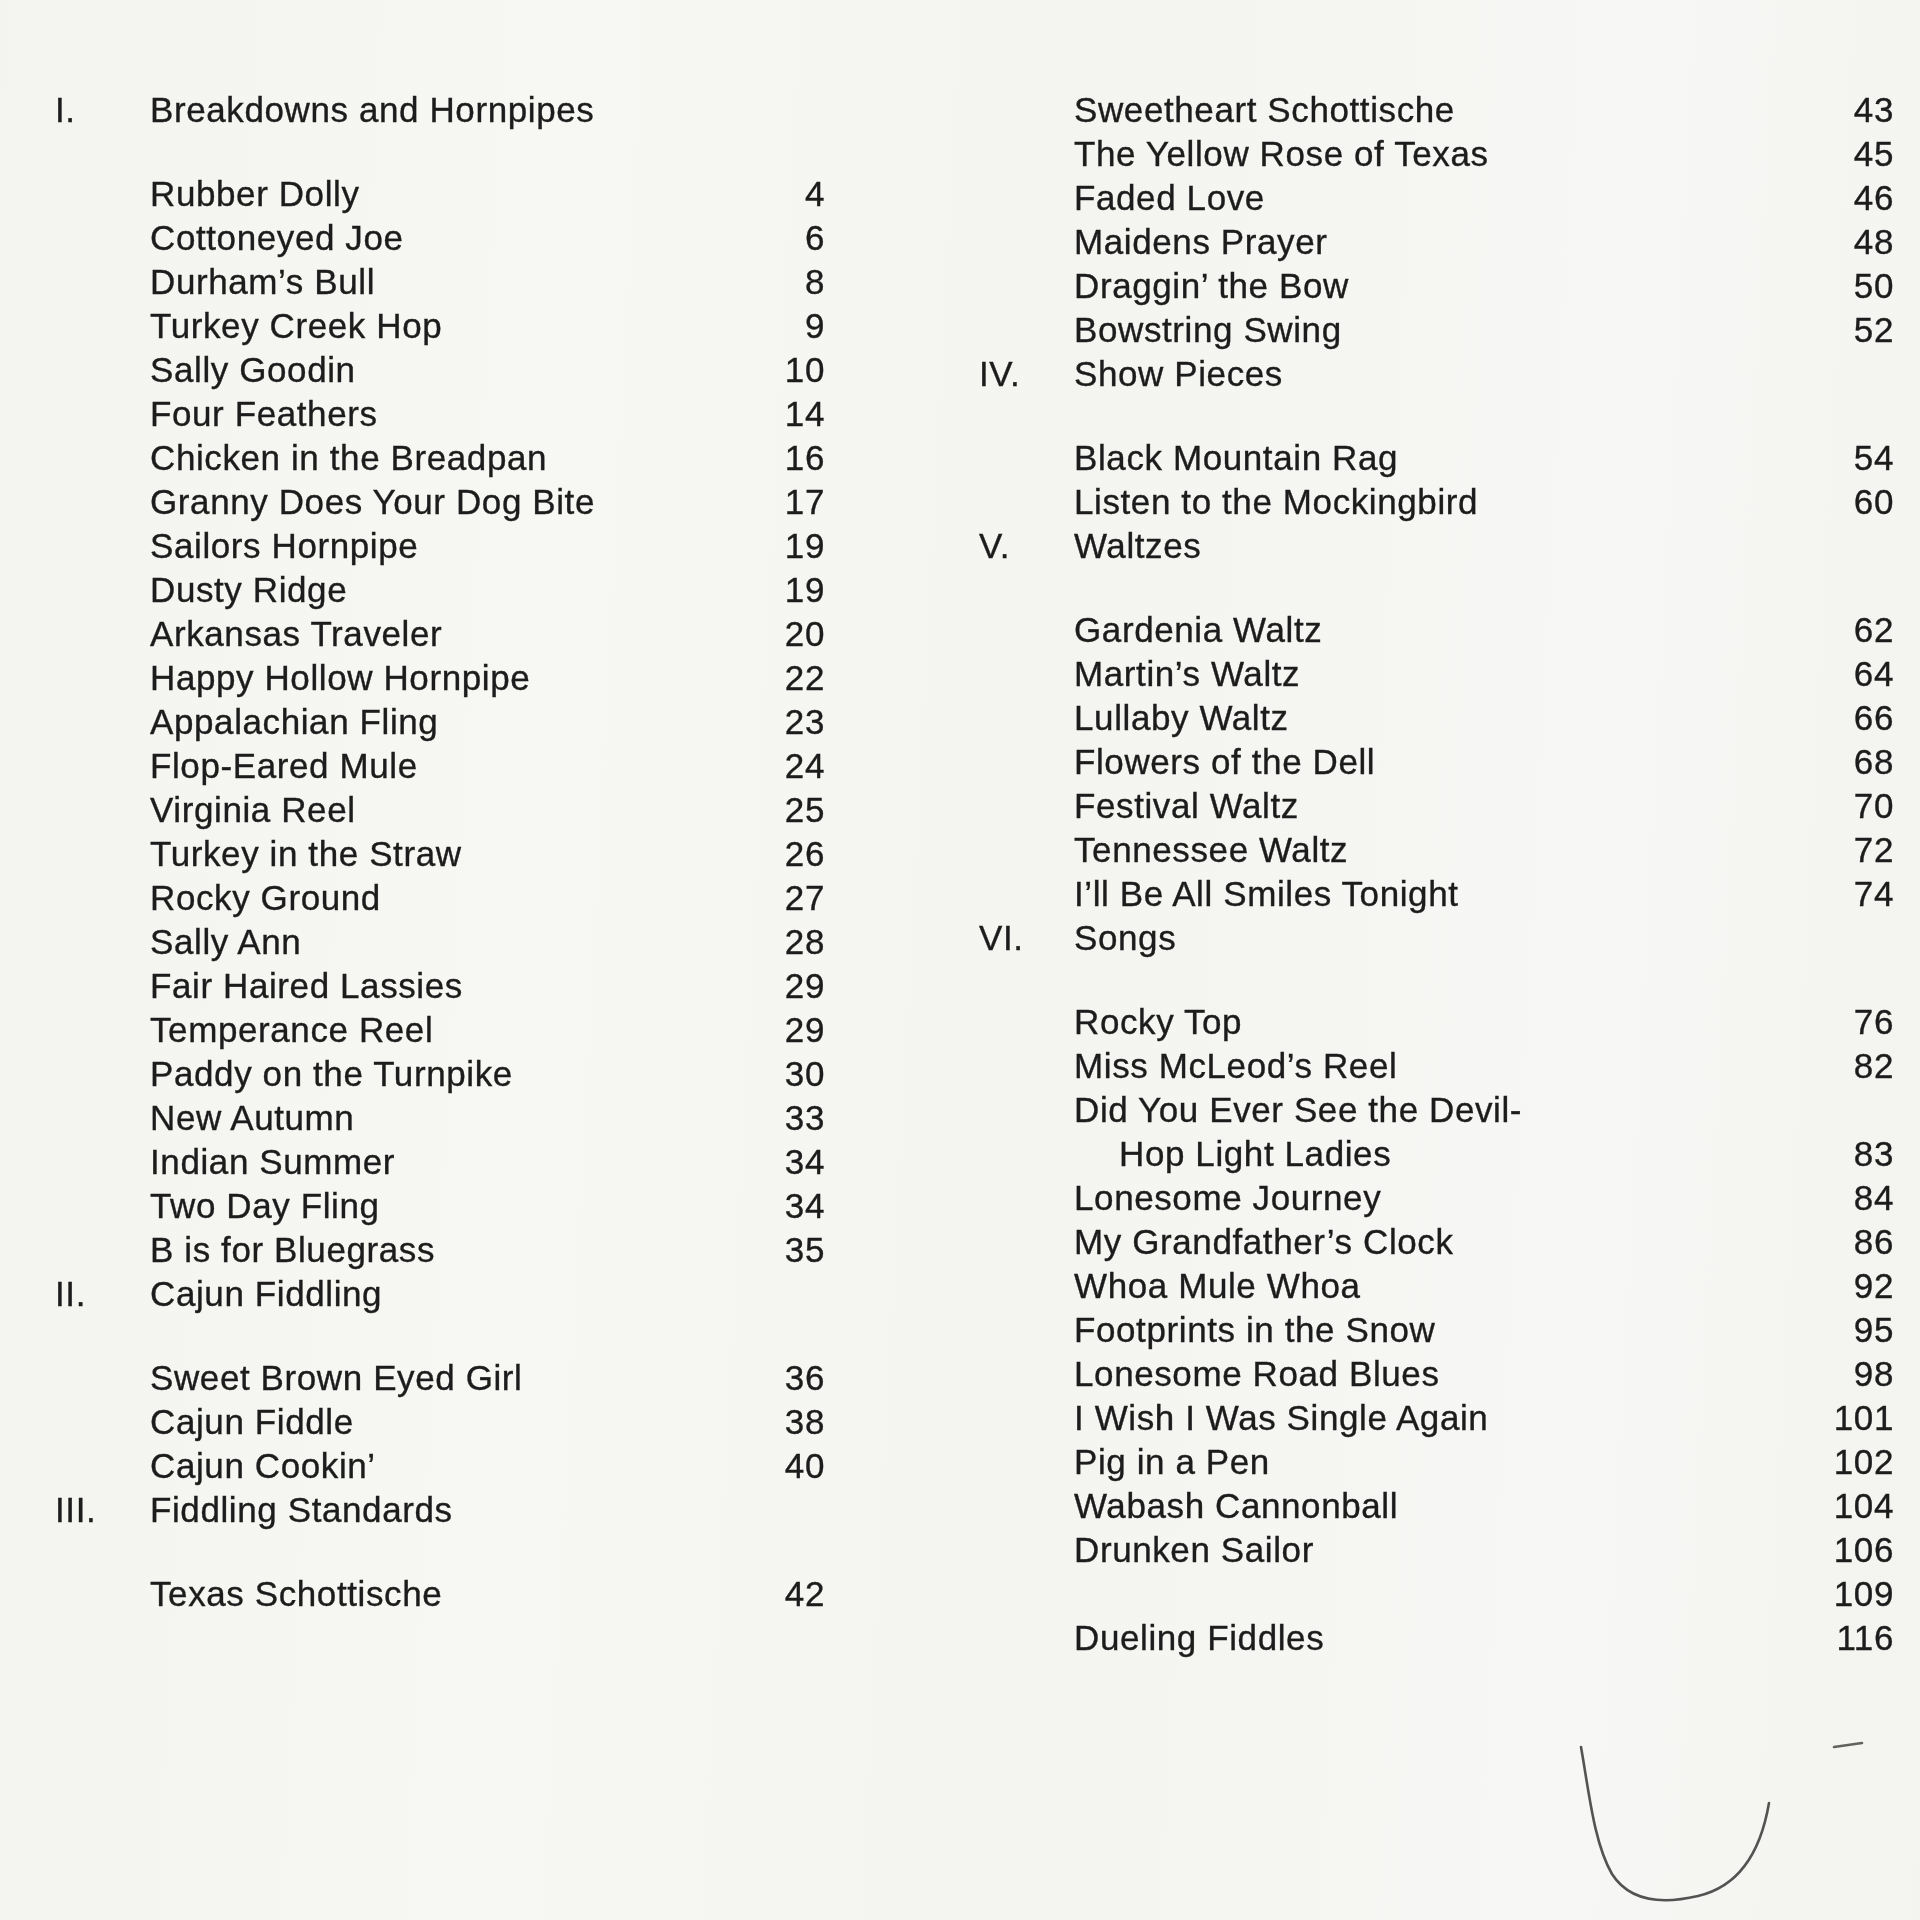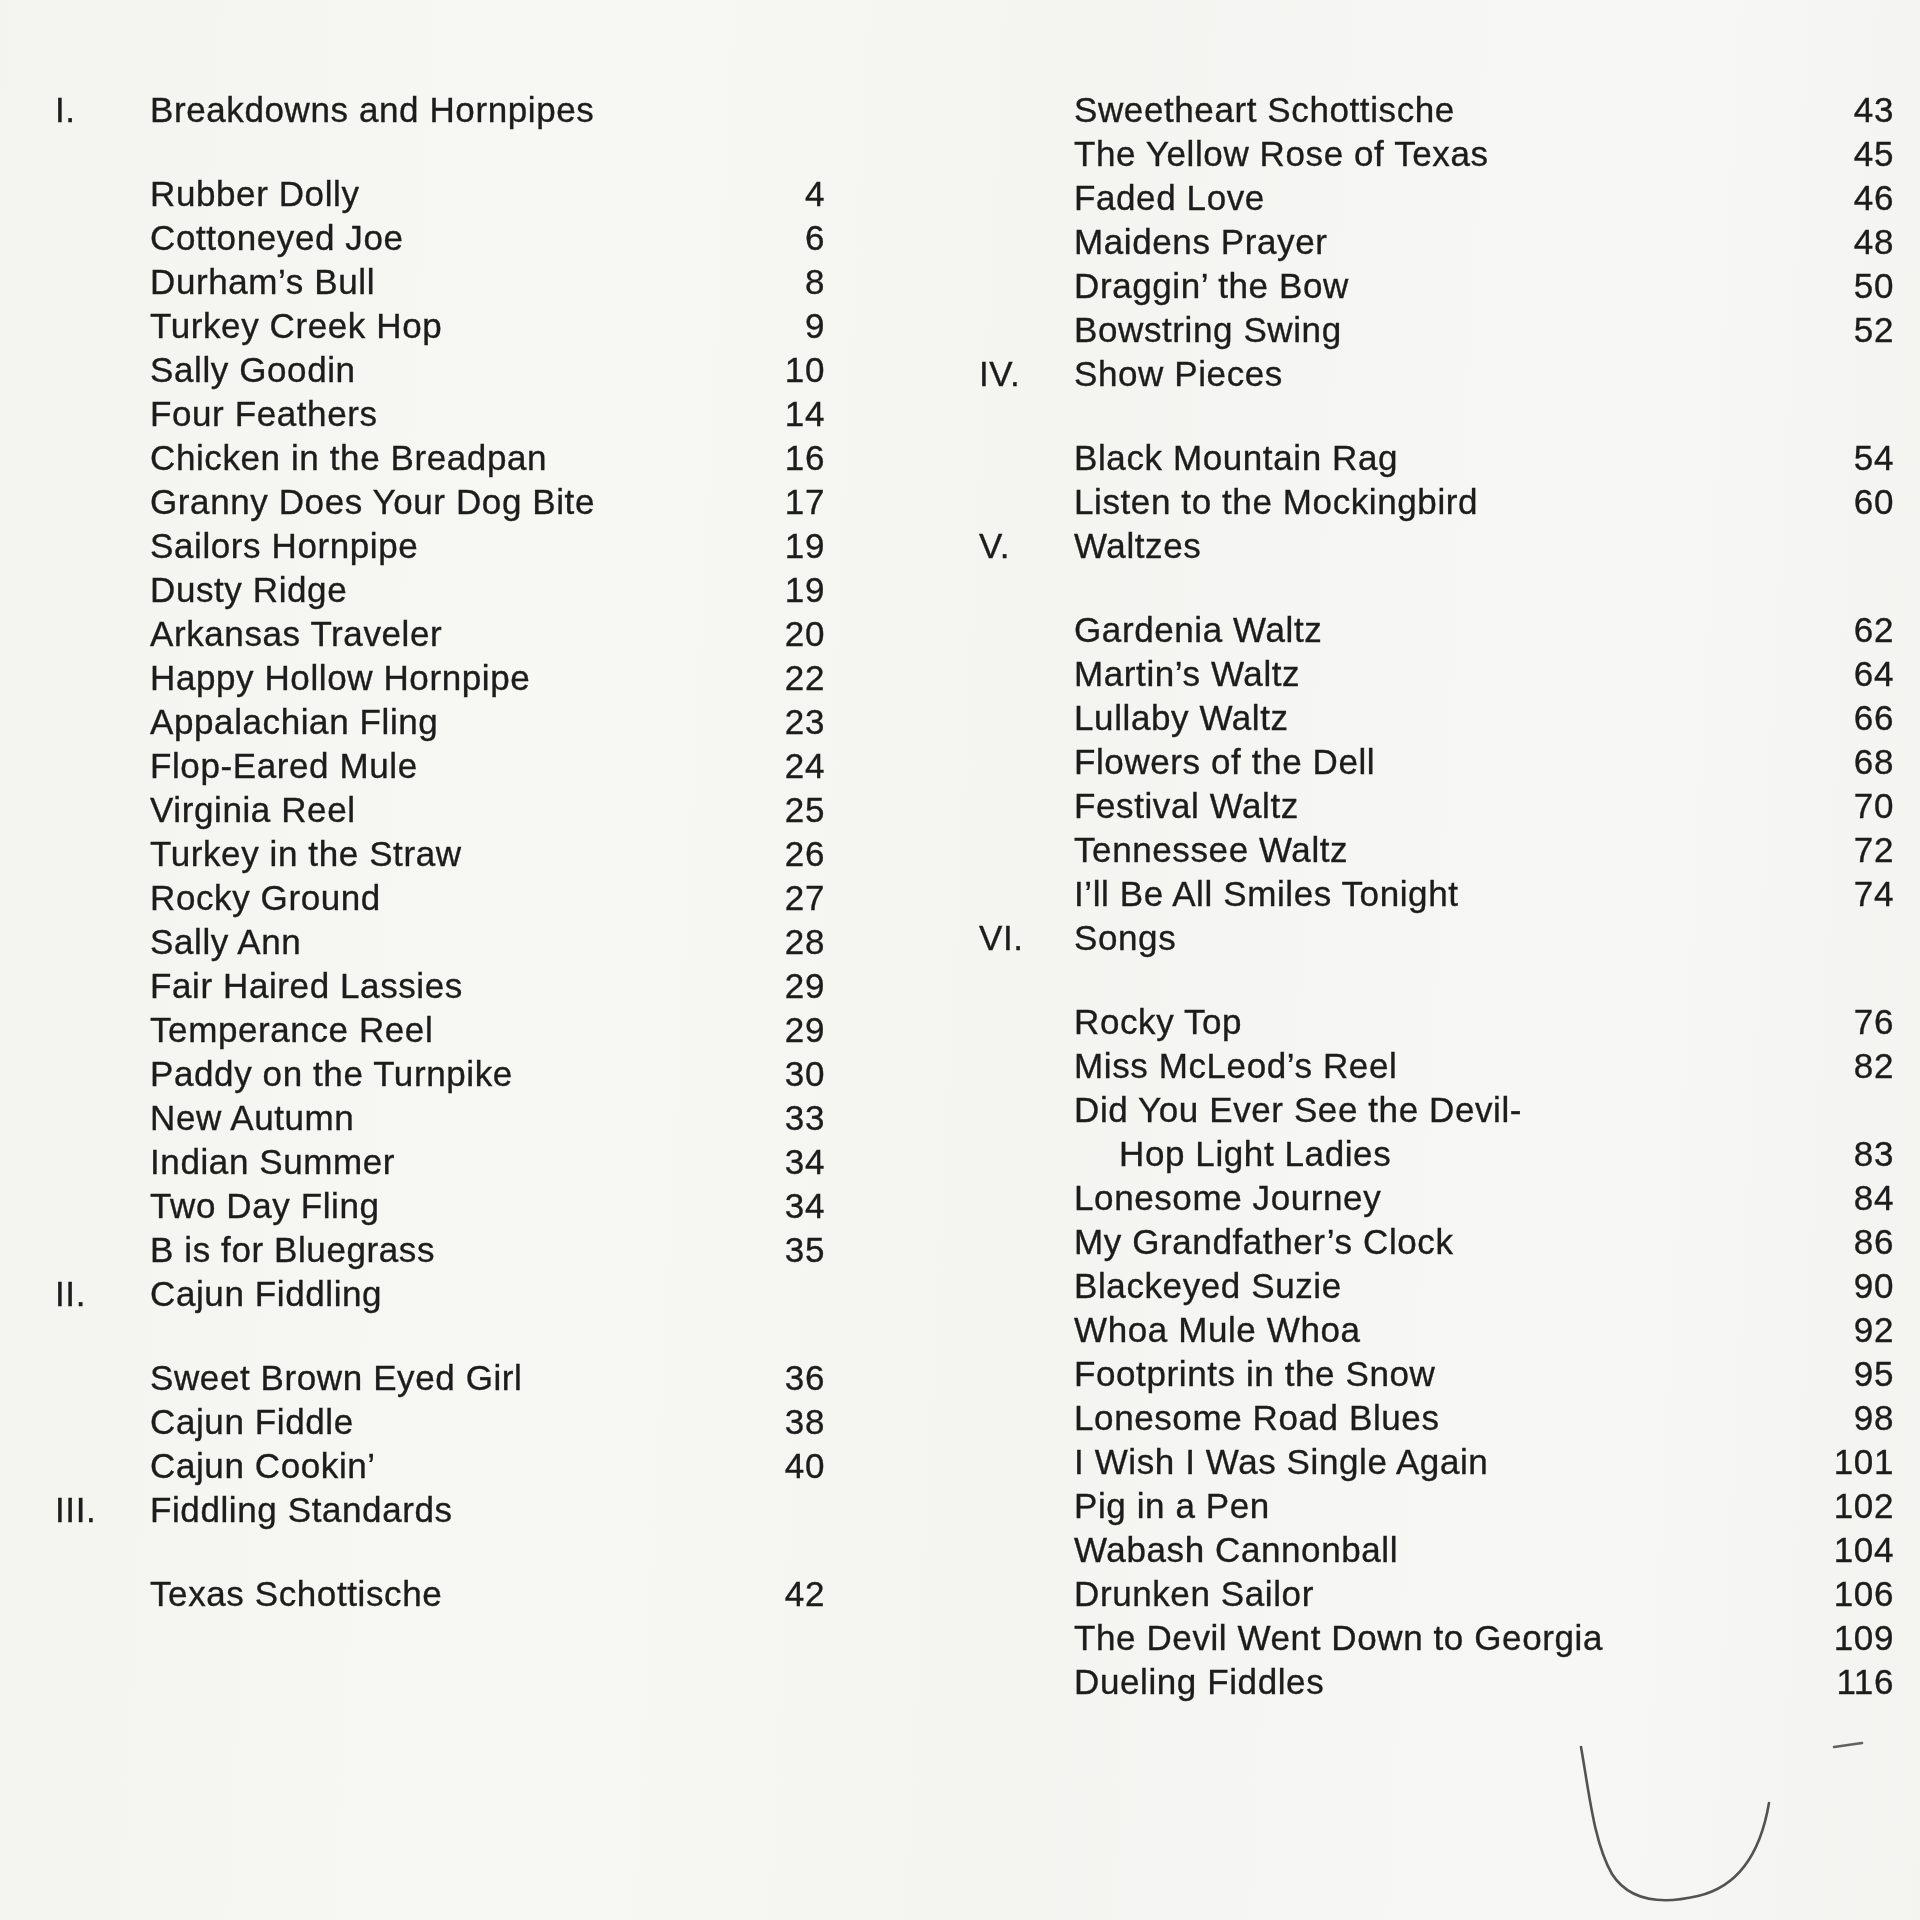--- a/index.html
+++ b/index.html
@@ -279,24 +279,20 @@
         </div>
         <div class="row item-row">
           <span class="entry-title">Lonesome Journey</span>
           <span class="num">84</span>
         </div>
         <div class="row item-row">
           <span class="entry-title">My Grandfather’s Clock</span>
           <span class="num">86</span>
         </div>
         <div class="row item-row">
-          <span class="entry-title">Blackeyed Suzie</span>
-          <span class="num">90</span>
-        </div>
-        <div class="row item-row">
           <span class="entry-title">Whoa Mule Whoa</span>
           <span class="num">92</span>
         </div>
         <div class="row item-row">
           <span class="entry-title">Footprints in the Snow</span>
           <span class="num">95</span>
         </div>
         <div class="row item-row">
           <span class="entry-title">Lonesome Road Blues</span>
           <span class="num">98</span>
@@ -311,21 +307,20 @@
         </div>
         <div class="row item-row">
           <span class="entry-title">Wabash Cannonball</span>
           <span class="num">104</span>
         </div>
         <div class="row item-row">
           <span class="entry-title">Drunken Sailor</span>
           <span class="num">106</span>
         </div>
         <div class="row item-row">
-          <span class="entry-title">The Devil Went Down to Georgia</span>
           <span class="num">109</span>
         </div>
         <div class="row item-row">
           <span class="entry-title">Dueling Fiddles</span>
           <span class="num">116</span>
         </div>
       </div>
     </div>
 
   <svg class="pen-svg" width="1920" height="1920" viewBox="0 0 1920 1920">

